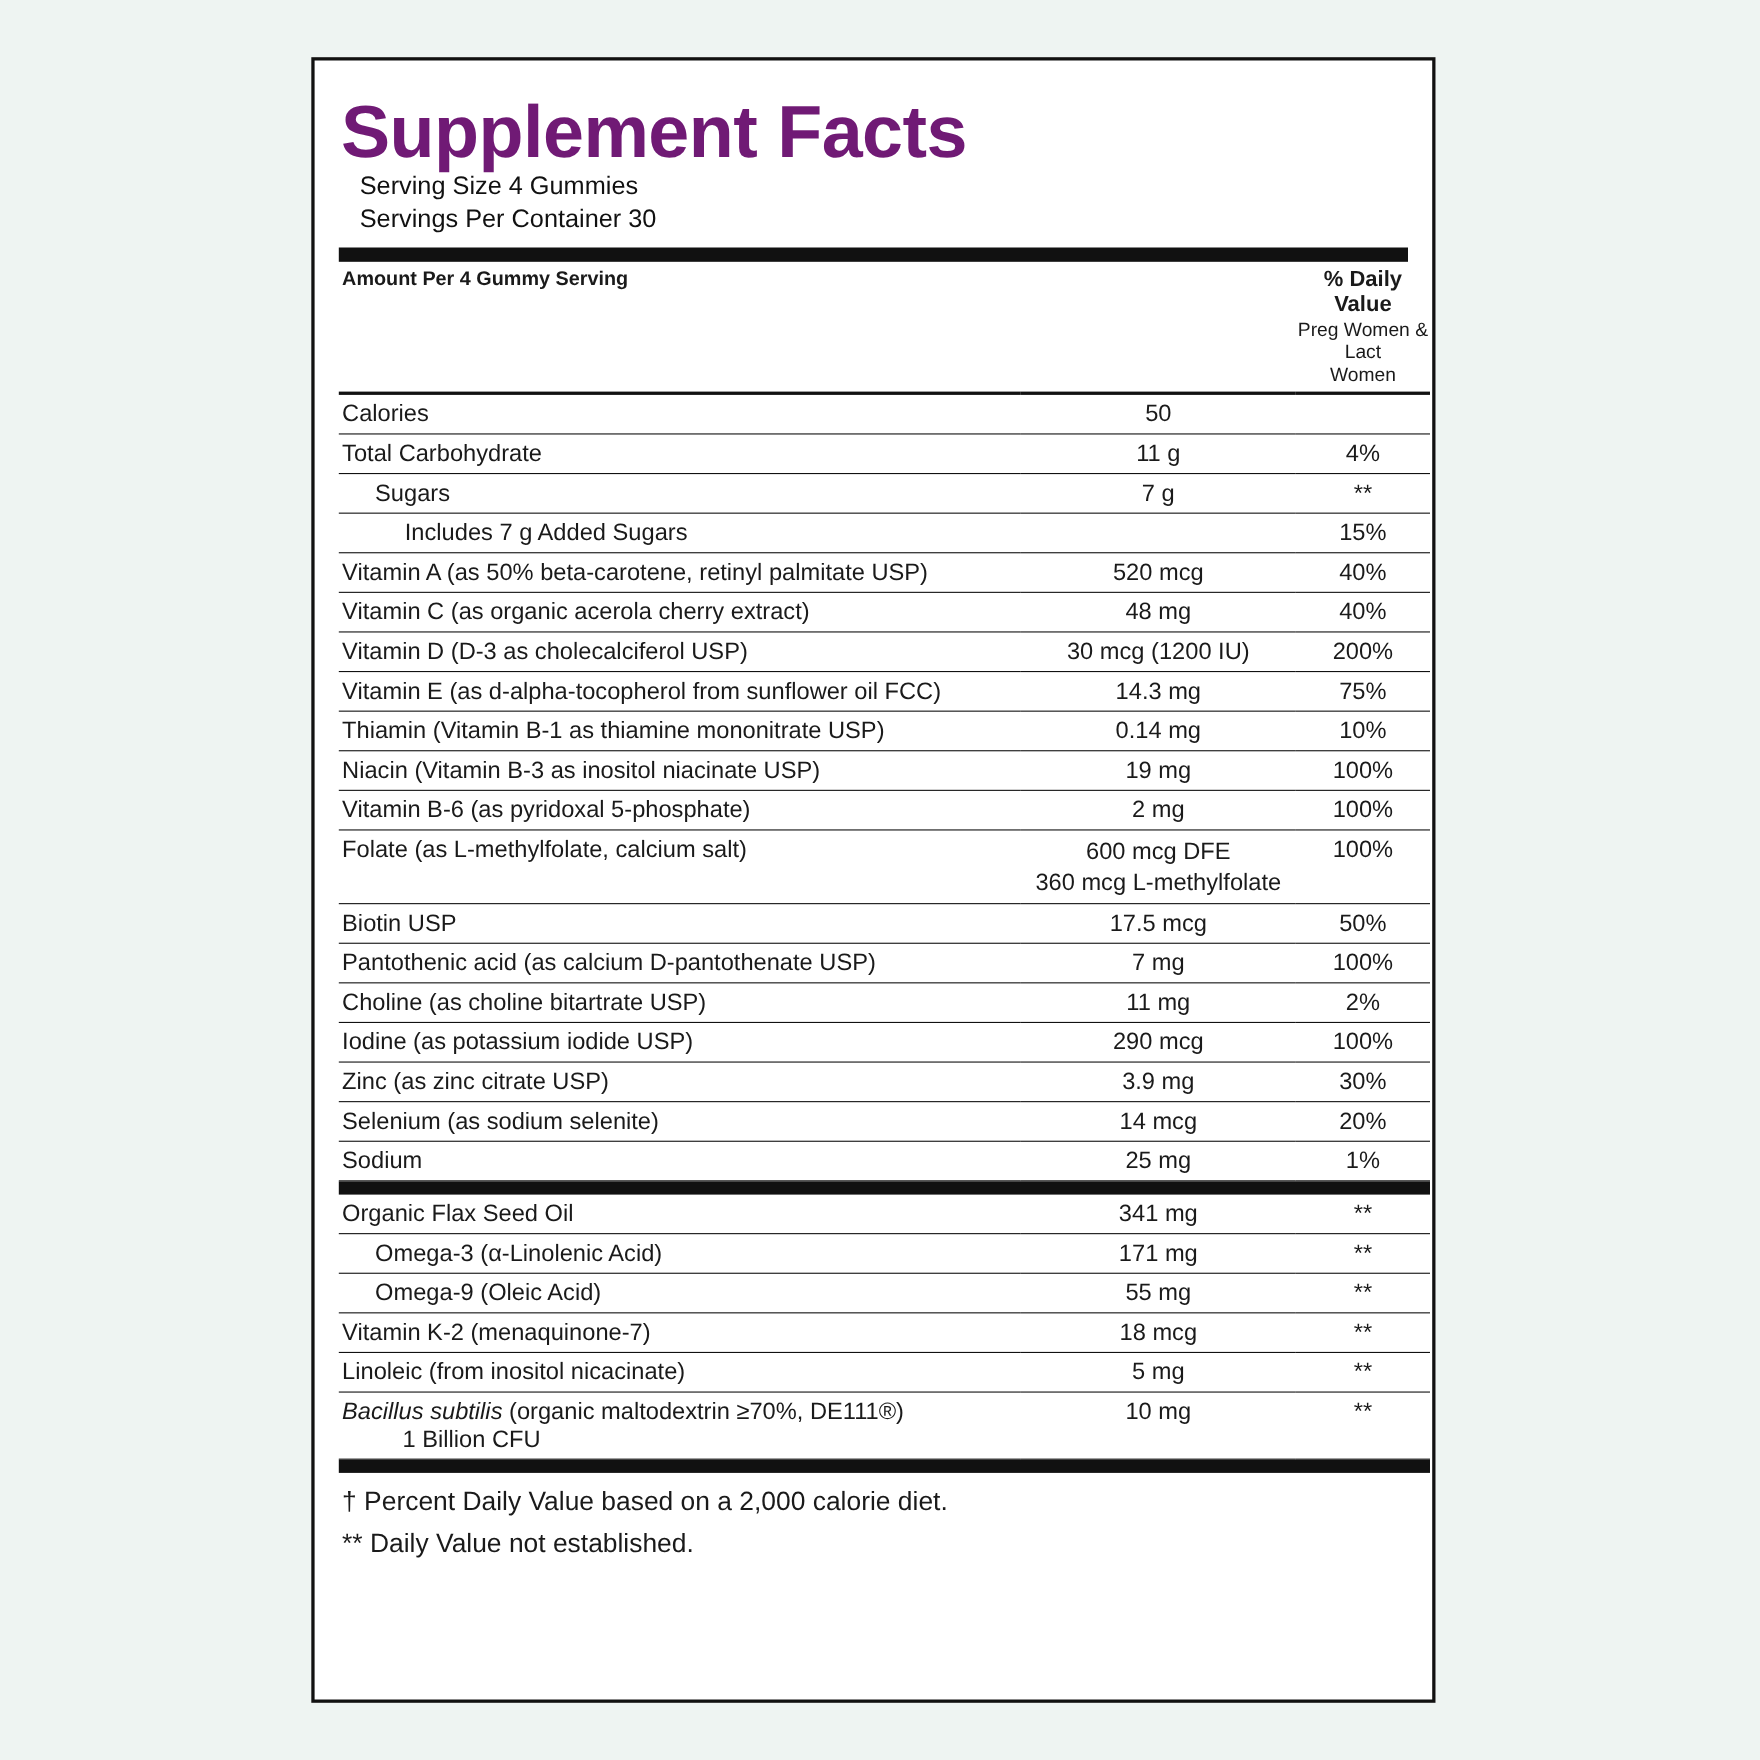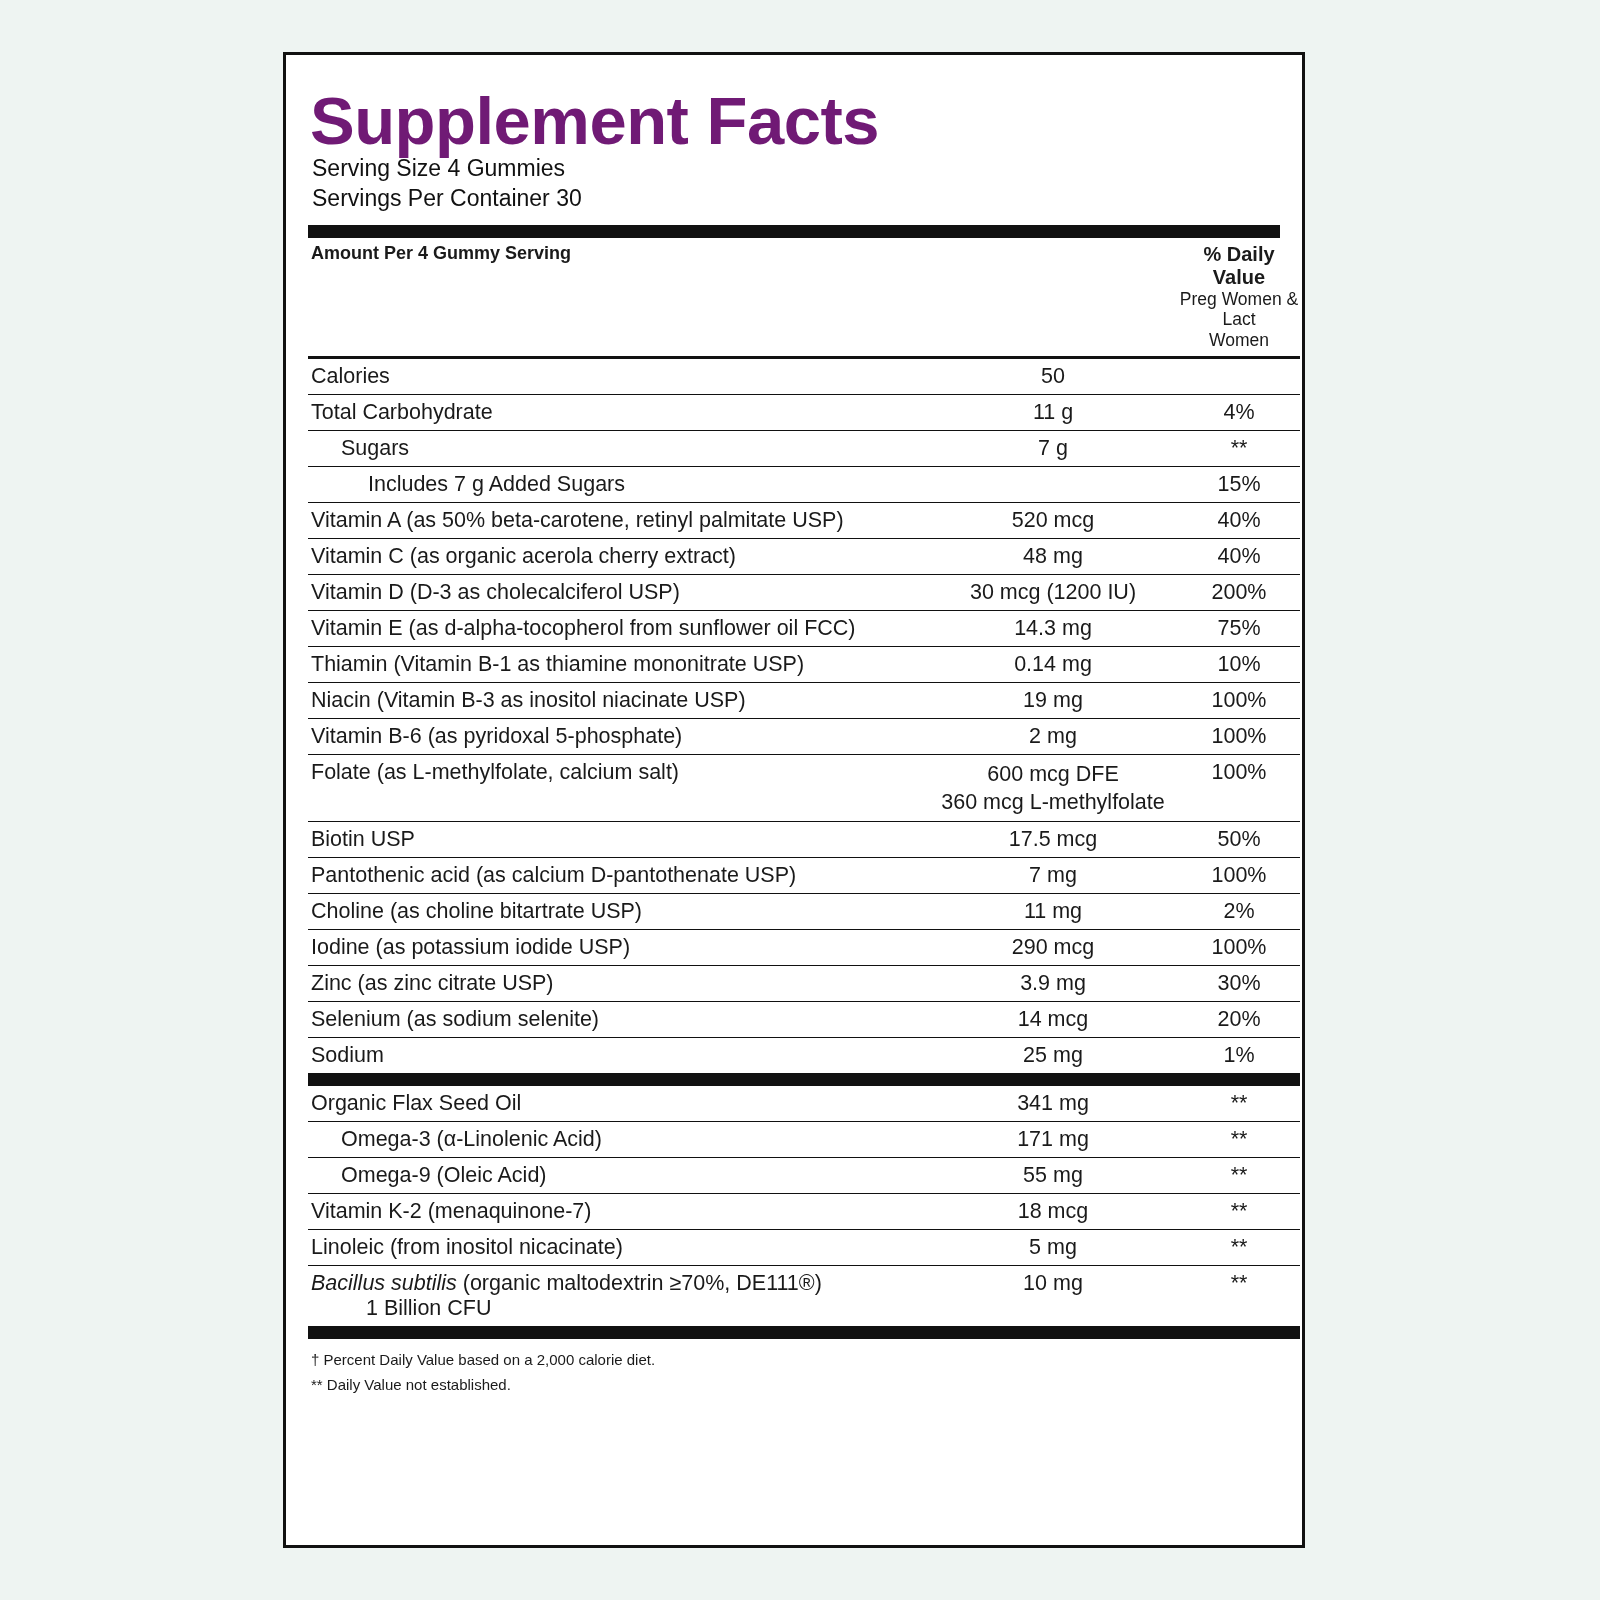--- a/index.html
+++ b/index.html
@@ -33,21 +33,21 @@
     font-size: 67px;
     font-weight: bold;
     letter-spacing: -0.5px;
     line-height: 1.0;
     margin: 12px 0 0 2px;
     color: #701a75;
   }
   .serving-line {
     font-size: 23px;
     line-height: 1.30;
-    margin-left: 4px;
+    margin-left: 19px;
     color: #111;
   }
   .bar-thick {
     height: 13px;
     background: #111;
     margin-top: 11px;
   }
   table.facts {
     width: 100%;
     border-collapse: collapse;
@@ -90,21 +90,21 @@
   .sep-thick td {
     padding: 0 !important;
     border-bottom: none !important;
   }
   .sep-thick div {
     height: 12px;
     background: #111;
   }
   .twoline-amt { line-height: 1.32; }
   .footnotes {
-    font-size: 15px;
+    font-size: 24px;
     line-height: 1.45;
     margin-top: 10px;
     padding-left: 3px;
   }
   .footnotes div { margin-bottom: 3px; }
 </style>
 </head>
 <body>
 
 <div class="page">

